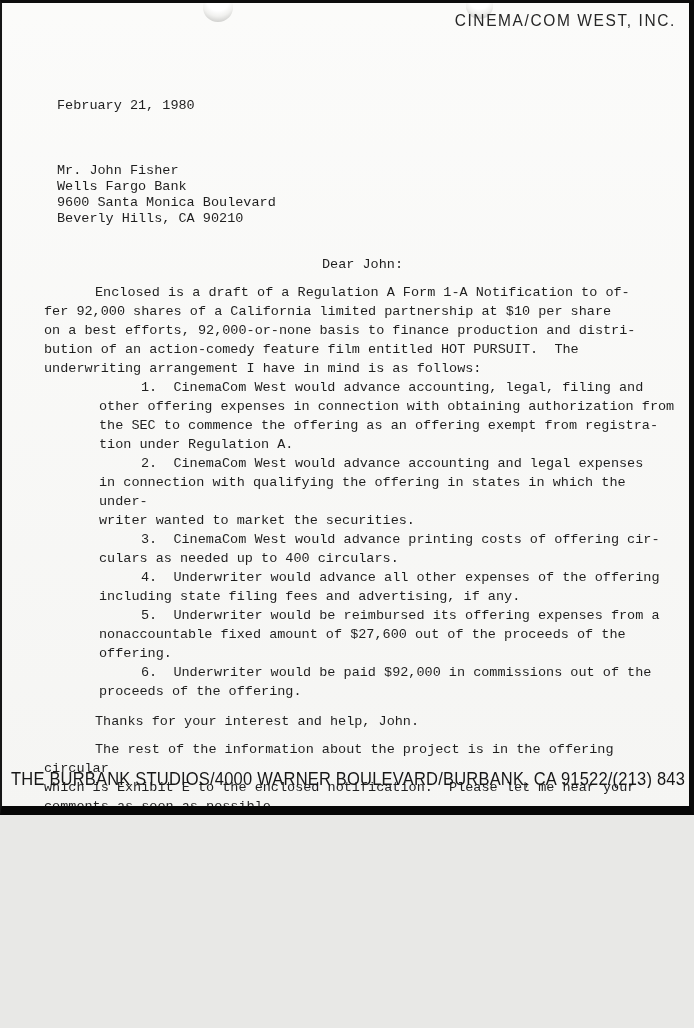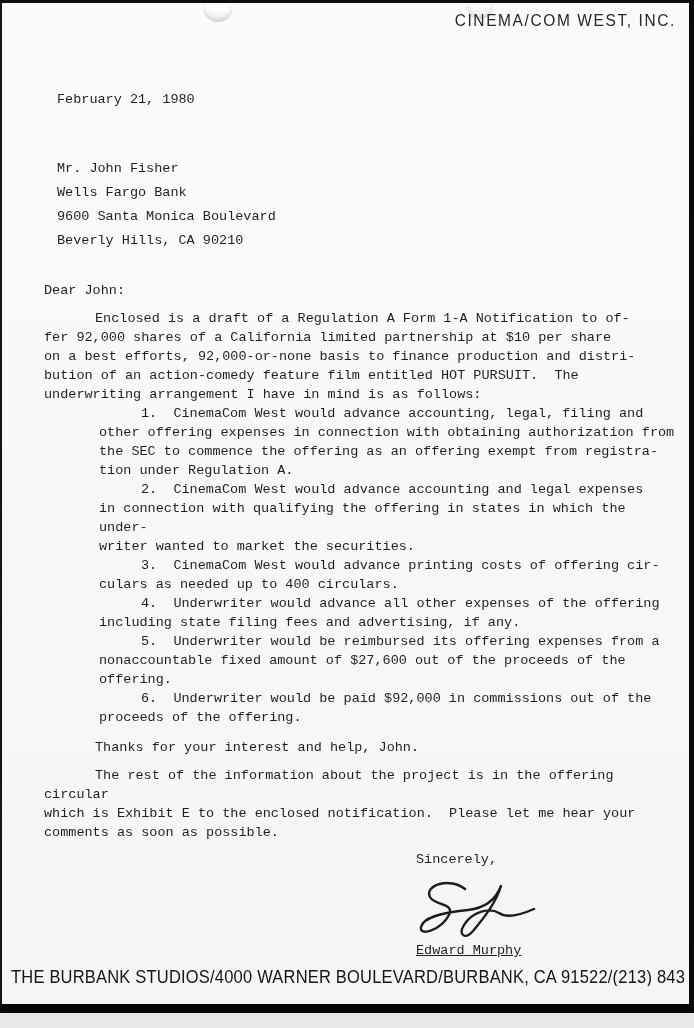--- a/index.html
+++ b/index.html
@@ -1,18 +1,18 @@
 <!DOCTYPE html>
 <html><head>
 <meta charset="utf-8">
 <style>
   html,body{margin:0;padding:0;background:#e8e8e6;}
   .page{
     position:relative;
-    width:694px;height:1013px;
+    width:694px;height:815px;
     box-sizing:border-box;
     background:#f9f9f7;
     background-image:
       linear-gradient(90deg, rgba(0,0,0,0.012) 0 1px, transparent 1px 86px),
       linear-gradient(180deg, rgba(255,255,255,0.35), rgba(0,0,0,0.015));
     border-top:3px solid #0d0d0d;
     border-left:2px solid #161616;
     border-right:5px solid #0a0a0a;
     border-bottom:9px solid #070707;
     overflow:hidden;
@@ -33,28 +33,28 @@
     position:absolute;top:7px;right:13px;
     font-family:"Liberation Sans","DejaVu Sans",sans-serif;
     font-size:15.5px;font-weight:400;
     letter-spacing:1.6px;
     transform:scaleY(1.12);transform-origin:top right;
     color:#272727;
     z-index:4;
     white-space:nowrap;
   }
   .content{
-    position:absolute;left:42px;right:8px;top:87px;
+    position:absolute;left:42px;right:8px;top:93px;
     font-size:13.5px;
     line-height:19px;
   }
   .tw{white-space:pre-wrap;}
   .date-block{margin-left:13px;}
-  .recipient{margin-top:48px;margin-left:13px;line-height:24px;}
-  .salutation{margin-top:28px;}
+  .recipient{margin-top:48px;margin-left:13px;line-height:16px;}
+  .salutation{margin-top:28px;text-align:center;}
   .para{margin-top:9px;text-indent:51px;}
   .item{margin-left:55px;text-indent:42px;}
   .thanks{margin-top:11px;text-indent:51px;}
   .sigblock{margin-top:8px;margin-left:372px;}
   .valediction{margin-bottom:8px;}
   .sig-svg{display:block;margin:2px 0 0 -6px;}
   .sender{margin-top:0px;text-decoration:underline;}
   .footer{
     position:absolute;left:9px;bottom:17px;
     font-family:"Liberation Sans","DejaVu Sans",sans-serif;

